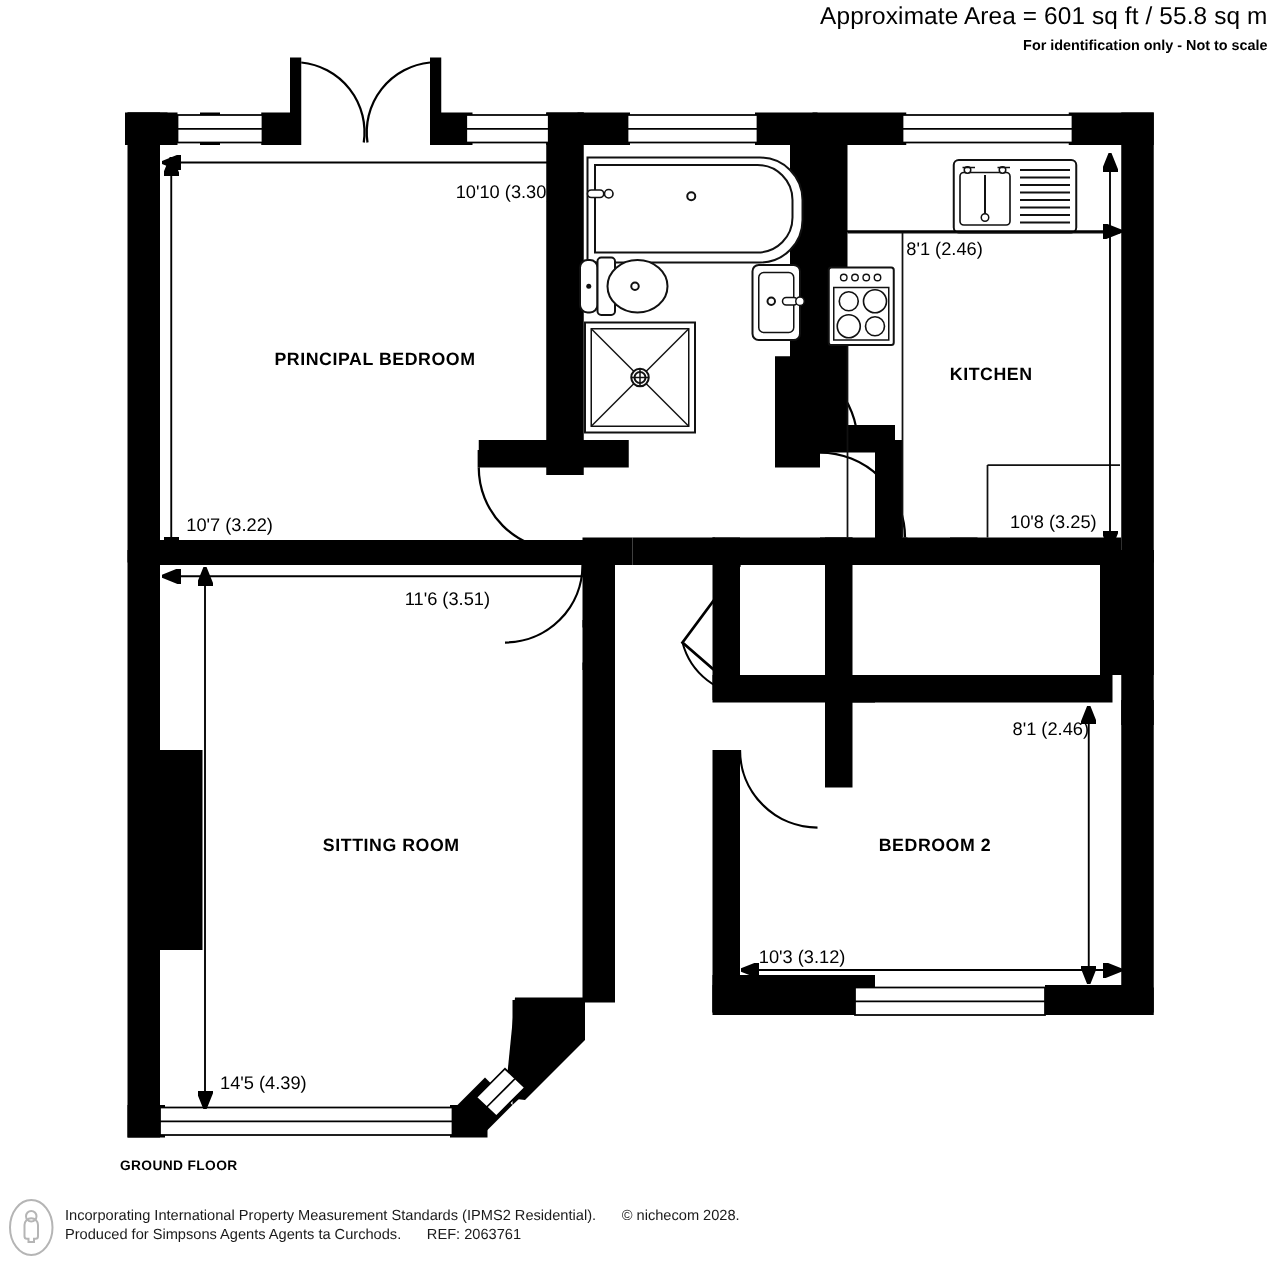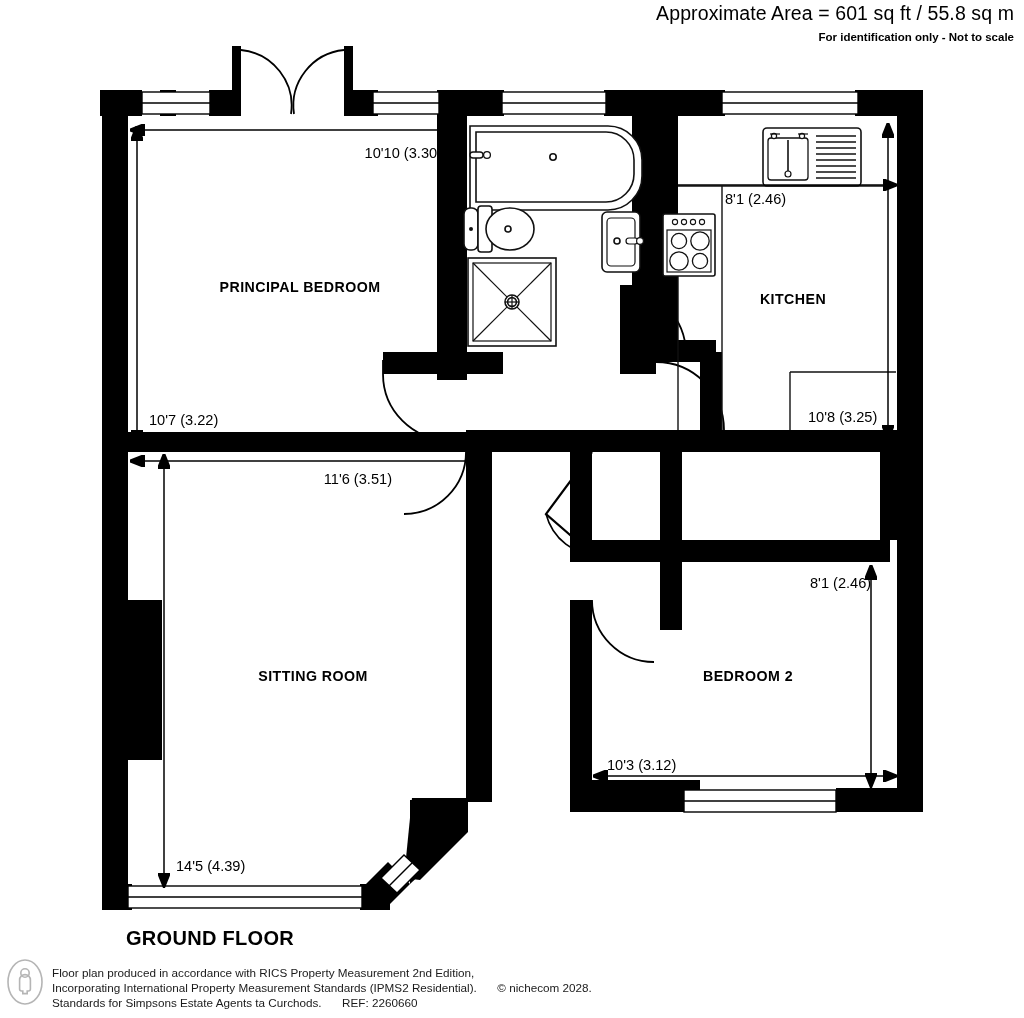--- a/index.html
+++ b/index.html
@@ -33,24 +33,23 @@
   }
   #area-note {
     top: 31px;
     font-size: 11.5px;
     font-weight: bold;
   }
   #floor-label {
     position: absolute;
     left: 96px;
     top: 927px;
-    font-size: 20px;
+    font-size: 11px;
     font-weight: bold;
     letter-spacing: 0.3px;
-    margin-left: 30px;
   }
   #footer-block {
     position: absolute;
     left: 52px;
     top: 965px;
     font-size: 11.7px;
     line-height: 15.2px;
     color: #1a1a1a;
   }
   #footer-block .frow { white-space: nowrap; }
@@ -377,26 +376,25 @@
 
   <div id="floor-label">GROUND FLOOR</div>
 
   <svg id="info-badge" viewBox="0 0 38 50">
     <ellipse cx="19" cy="25" rx="17" ry="22" fill="none" stroke="#b5b5b5" stroke-width="1.6"></ellipse>
     <circle cx="19" cy="16" r="4.2" fill="none" stroke="#b5b5b5" stroke-width="1.6"></circle>
     <path d="M13.6,23 a5.4,5.4 0 0 1 10.8,0 v9 a2,2 0 0 1 -2,2 h-1.2 v2.6 h-4.4 v-2.6 h-1.2 a2,2 0 0 1 -2,-2 z" fill="none" stroke="#b5b5b5" stroke-width="1.6"></path>
   </svg>
 
   <div id="footer-block">
-    <div class="frow">Floor plan produced in accordance with RICS Property Measurement 2nd Edition,</div>
     <div class="frow">
       <span>Incorporating International Property Measurement Standards (IPMS2 Residential).</span>
       <span class="sp"></span>
       <span>© nichecom 2028.</span>
     </div>
     <div class="frow">
-      <span>Standards for Simpsons Estate Agents ta Curchods.</span>
+      <span>Produced for Simpsons Agents Agents ta Curchods.</span>
       <span class="sp"></span>
-      <span>REF: 2260660</span>
+      <span>REF: 2063761</span>
     </div>
   </div>
 
 </div>
 
 </body></html>

